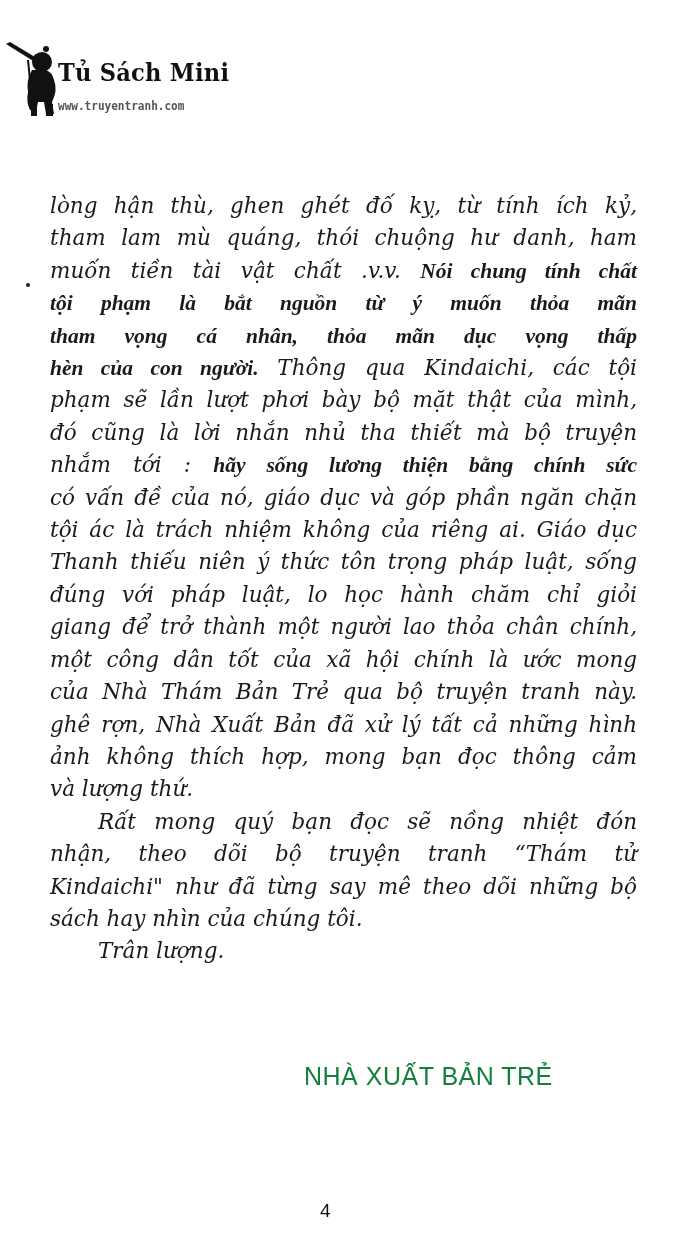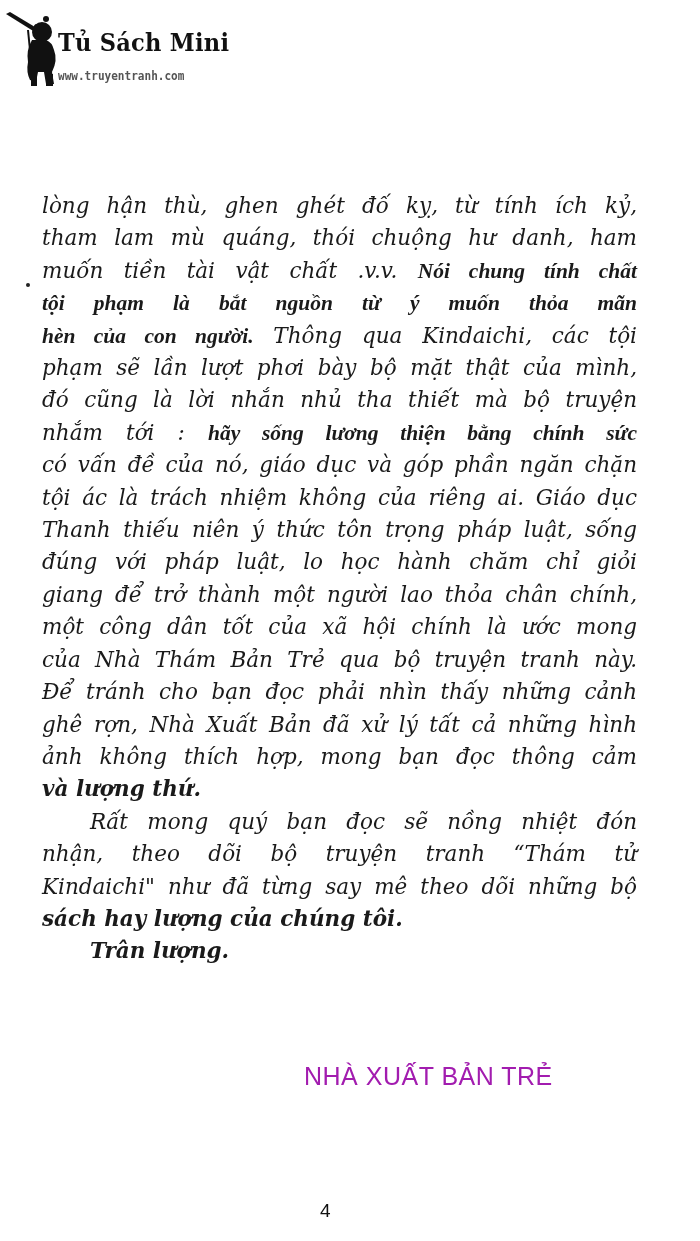--- a/index.html
+++ b/index.html
@@ -1,27 +1,27 @@
 <!DOCTYPE html>
 <html><head>
   <meta charset="utf-8">
   <style>
     html, body { margin: 0; padding: 0; background: #ffffff; }
     body { width: 700px; height: 1241px; position: relative; overflow: hidden; color: #1a1a1a; }
-    .logo { position: absolute; left: 4px; top: 10px; width: 240px; height: 80px; }
+    .logo { position: absolute; left: 4px; top: 40px; width: 240px; height: 80px; }
     .logo-figure { position: absolute; left: 2px; top: 0; width: 60px; height: 80px; }
     .logo-title { position: absolute; left: 54px; top: 18px; font-family: "DejaVu Serif", serif; font-weight: bold; font-size: 25px; color: #111; letter-spacing: 0.3px; transform: scaleX(0.9); transform-origin: left; white-space: nowrap; }
     .logo-url { position: absolute; left: 54px; top: 58px; font-family: "DejaVu Sans Mono", monospace; font-weight: bold; font-size: 13px; color: #555; transform: scaleX(0.85); transform-origin: left; white-space: nowrap; }
     .page { position: absolute; left: 42px; top: 190px; width: 595px; font-family: "DejaVu Serif", serif; font-size: 21.5px; line-height: 32.4px; }
-    .line { display: block; white-space: nowrap; text-align: justify; text-align-last: justify; font-style: italic; }
-    .line.last { text-align-last: left; font-weight: bold; }
+    .line { display: block; white-space: nowrap; text-align: justify; text-align-last: justify; font-style: italic; margin-left: 8px; }
+    .line.last { text-align-last: left; }
     .line.indent { padding-left: 48px; }
     .b { font-weight: bold; font-family: Liberation Serif, serif; }
     .dot { position: absolute; left: 26px; top: 283px; width: 4px; height: 4px; border-radius: 50%; background: #222; }
-    .signature { position: absolute; left: 304px; top: 1062px; font-family: "Liberation Sans", sans-serif; font-size: 25px; color: #a21caf; letter-spacing: 0.5px; white-space: nowrap; }
+    .signature { position: absolute; left: 304px; top: 1062px; font-family: "Liberation Sans", sans-serif; font-size: 25px; color: #15803d; letter-spacing: 0.5px; white-space: nowrap; }
     .pagenum { position: absolute; left: 320px; top: 1200px; font-family: "Liberation Sans", sans-serif; font-size: 19px; color: #111; }
   </style>
 </head>
 <body>
 
 <div class="logo">
   <svg class="logo-figure" viewBox="0 0 60 80">
     <g fill="#111">
       <polygon points="0,4 4,2 34,20 32,24"></polygon>
       <circle cx="31" cy="17" r="3"></circle>
@@ -37,36 +37,36 @@
   <div class="logo-url">www.truyentranh.com</div>
 </div>
 
 <div class="dot"></div>
 
 <div class="page" id="body-text">
     <span class="line"><span>lòng hận thù, ghen ghét đố kỵ, từ tính ích kỷ,</span></span>
     <span class="line"><span>tham lam mù quáng, thói chuộng hư danh, ham</span></span>
     <span class="line"><span>muốn tiền tài vật chất .v.v. </span><span class="b">Nói chung tính chất</span></span>
     <span class="line"><span class="b">tội phạm là bắt nguồn từ ý muốn thỏa mãn</span></span>
+    <span class="line"><span class="b">tham vọng cá nhân, thỏa mãn dục vọng thấp</span></span>
     <span class="line"><span class="b">hèn của con người.</span><span> Thông qua Kindaichi, các tội</span></span>
     <span class="line"><span>phạm sẽ lần lượt phơi bày bộ mặt thật của mình,</span></span>
     <span class="line"><span>đó cũng là lời nhắn nhủ tha thiết mà bộ truyện</span></span>
     <span class="line"><span>nhắm tới : </span><span class="b">hãy sống lương thiện bằng chính sức</span></span>
     <span class="line"><span>có vấn đề của nó, giáo dục và góp phần ngăn chặn</span></span>
     <span class="line"><span>tội ác là trách nhiệm không của riêng ai. Giáo dục</span></span>
     <span class="line"><span>Thanh thiếu niên ý thức tôn trọng pháp luật, sống</span></span>
     <span class="line"><span>đúng với pháp luật, lo học hành chăm chỉ giỏi</span></span>
     <span class="line"><span>giang để trở thành một người lao thỏa chân chính,</span></span>
     <span class="line"><span>một công dân tốt của xã hội chính là ước mong</span></span>
     <span class="line"><span>của Nhà Thám Bản Trẻ qua bộ truyện tranh này.</span></span>
-    <span class="line"><span>Để tránh cho bạn đọc phải nhìn thấy những cảnh</span></span>
     <span class="line"><span>ghê rợn, Nhà Xuất Bản đã xử lý tất cả những hình</span></span>
     <span class="line"><span>ảnh không thích hợp, mong bạn đọc thông cảm</span></span>
     <span class="line last"><span>và lượng thứ.</span></span>
     <span class="line indent"><span>Rất mong quý bạn đọc sẽ nồng nhiệt đón</span></span>
     <span class="line"><span>nhận, theo dõi bộ truyện tranh “Thám tử</span></span>
     <span class="line"><span>Kindaichi" như đã từng say mê theo dõi những bộ</span></span>
-    <span class="line last"><span>sách hay lượng của chúng tôi.</span></span>
+    <span class="line last"><span>sách hay nhìn của chúng tôi.</span></span>
     <span class="line last indent"><span>Trân lượng.</span></span>
   </div>
 
 <div class="signature">NHÀ XUẤT BẢN TRẺ</div>
 <div class="pagenum">4</div>
 
 </body></html>

